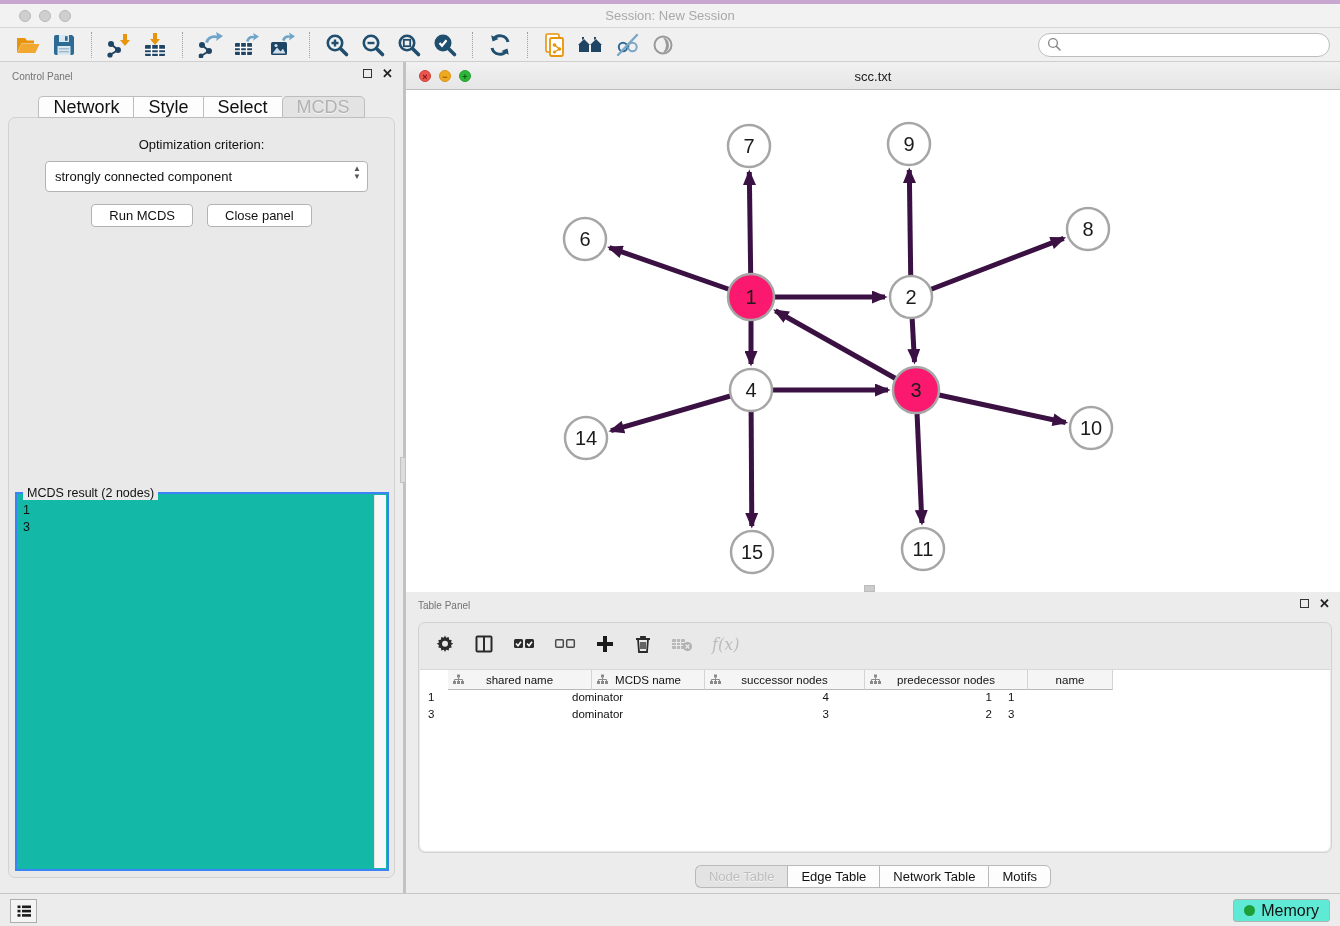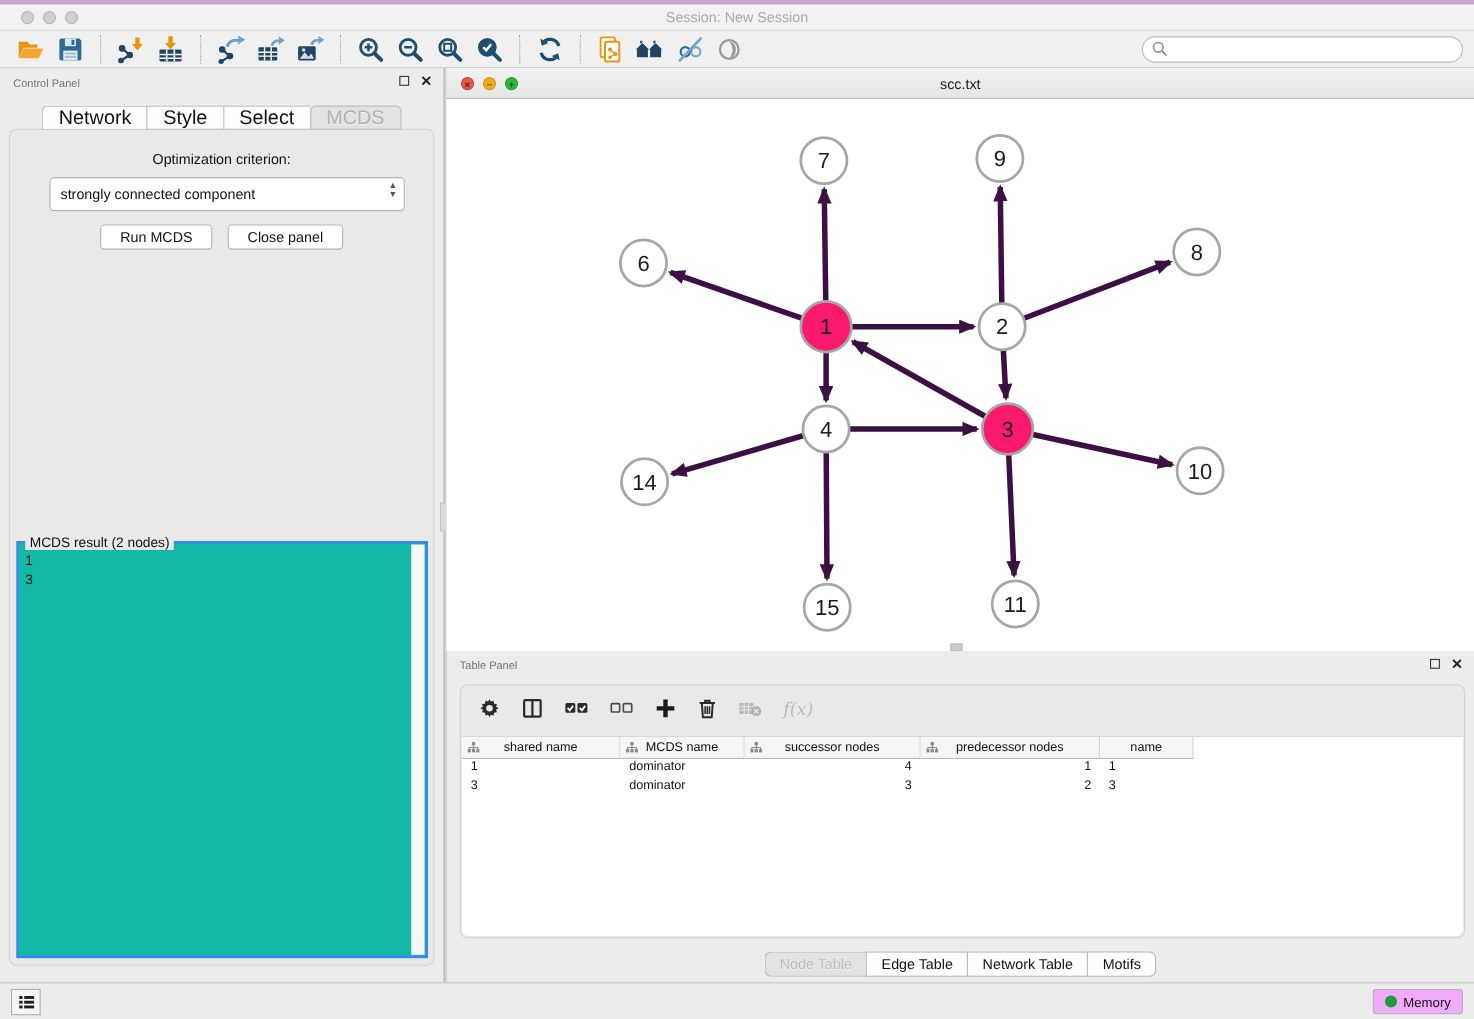--- a/index.html
+++ b/index.html
@@ -87,41 +87,41 @@
     border-left:1px solid #c2c2c2; background:#ececec; }
   .tp-header { position:absolute; left:12px; top:8px; }
   .tp-content { position:absolute; left:12px; right:8px; top:30px; bottom:40px;
     background:#e9e9e9; border:1px solid #d2d2d2; border-radius:7px; }
   .tp-toolbar { position:absolute; left:0; right:0; top:0; height:42px;
     display:flex; align-items:center; gap:19px; padding-left:16px; }
   .tp-tool { display:flex; align-items:center; justify-content:center; cursor:default; }
   .fx-label { font-family:"DejaVu Serif", serif; font-style:italic; font-size:16px; color:#bcbcbc; }
   .tp-table { position:absolute; left:1px; right:1px; top:46px; bottom:1px;
     background:#fff; border-radius:0 0 6px 6px; overflow:hidden; border-top:1px solid #d8d8d8; }
-  .thead { display:flex; height:20px; }
+  .thead { display:flex; height:20px;padding-left:28px; }
   .th { background:#f5f5f5; border-right:1px solid #d4d4d4; border-bottom:1px solid #b9b9b9;
     display:flex; align-items:center; justify-content:center; gap:5px;
     font-size:11.5px; color:#111; position:relative; }
   .th .col-icon { position:absolute; left:5px; top:4px; }
   .trow { display:flex; height:17px; cursor:default; }
   .td { font-size:11.5px; color:#111; padding:1px 8px 0 8px; overflow:hidden; white-space:nowrap; }
   .bottom-tabs { position:absolute; left:0; right:0; bottom:5px; display:flex; justify-content:center; }
   .btab { height:23px; line-height:21px; padding:0 13px; font-size:13px; background:#fdfdfd;
     border:1px solid #b9b9b9; border-right:none; color:#111; cursor:default; }
   .btab:first-child { border-radius:6px; border-right:none; border-radius:6px 0 0 6px; }
   .btab:last-child { border-right:1px solid #b9b9b9; border-radius:0 6px 6px 0; }
   .btab.muted { background:#e3e3e3; color:#bcbcbc; text-shadow:0 1px 0 #f7f7f7; }
   
   .status-bar { position:absolute; left:0; right:0; bottom:0; height:33px;
     background:#ececec; border-top:1px solid #c6c6c6; }
   .list-btn { position:absolute; left:10px; top:5px; width:27px; height:24px; background:#f4f4f4;
     border:1px solid #aeaeae; display:flex; align-items:center; justify-content:center; cursor:default; }
-  .memory-btn { position:absolute; right:10px; top:5px; height:23px; background:#f0abfc;
+  .memory-btn { position:absolute; right:10px; top:5px; height:23px; background:#5eead4;
     border:1px solid #b2b2b2; border-radius:3px; display:flex; align-items:center; gap:6px;
-    padding:0 10px; font-size:12px; color:#111; cursor:default; }
+    padding:0 10px; font-size:16px; color:#111; cursor:default; }
   .mem-dot { width:11px; height:11px; border-radius:50%; background:#1e9e38; }
 </style>
 </head>
 <body>
 
 <div class="titlebar">
   <span class="traffic t-gray" style="left:19px"></span>
   <span class="traffic t-gray" style="left:39px"></span>
   <span class="traffic t-gray" style="left:59px"></span>
   <div class="app-title">Session: New Session</div>

